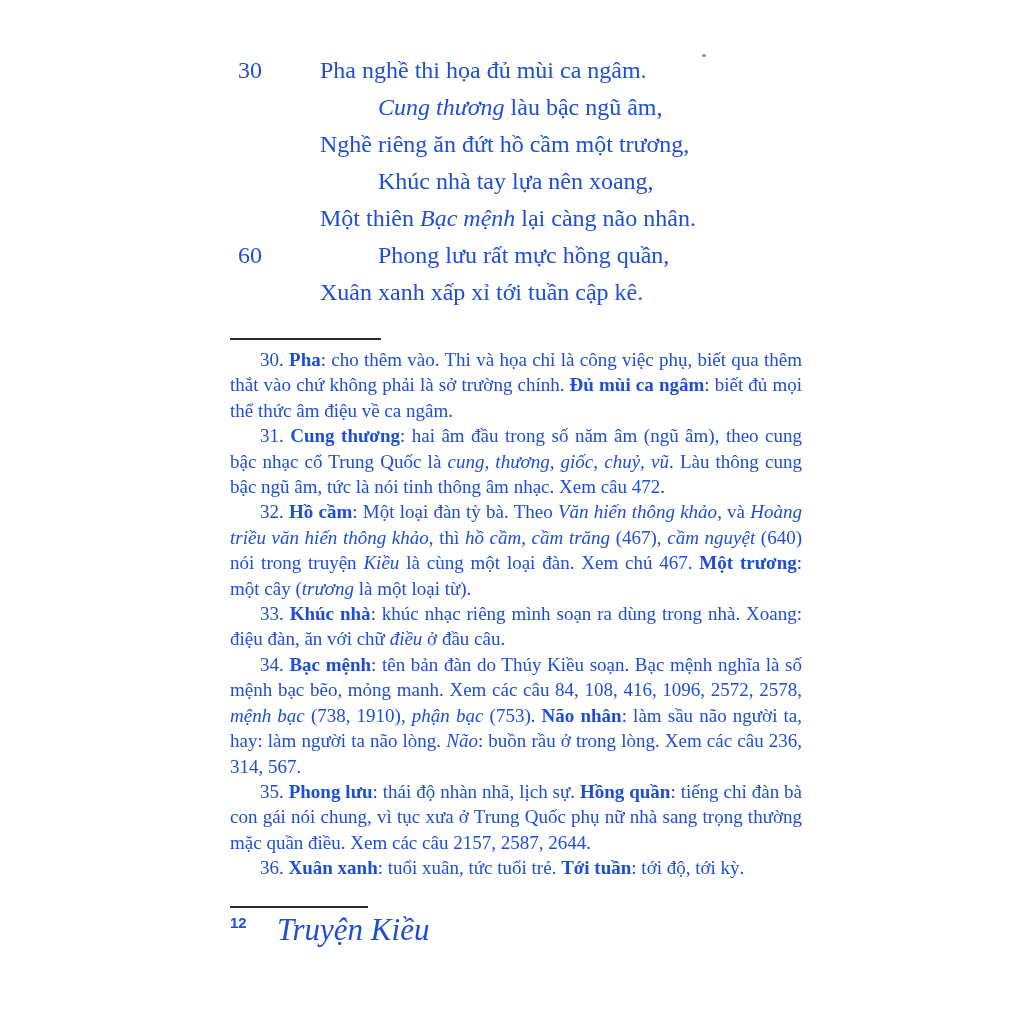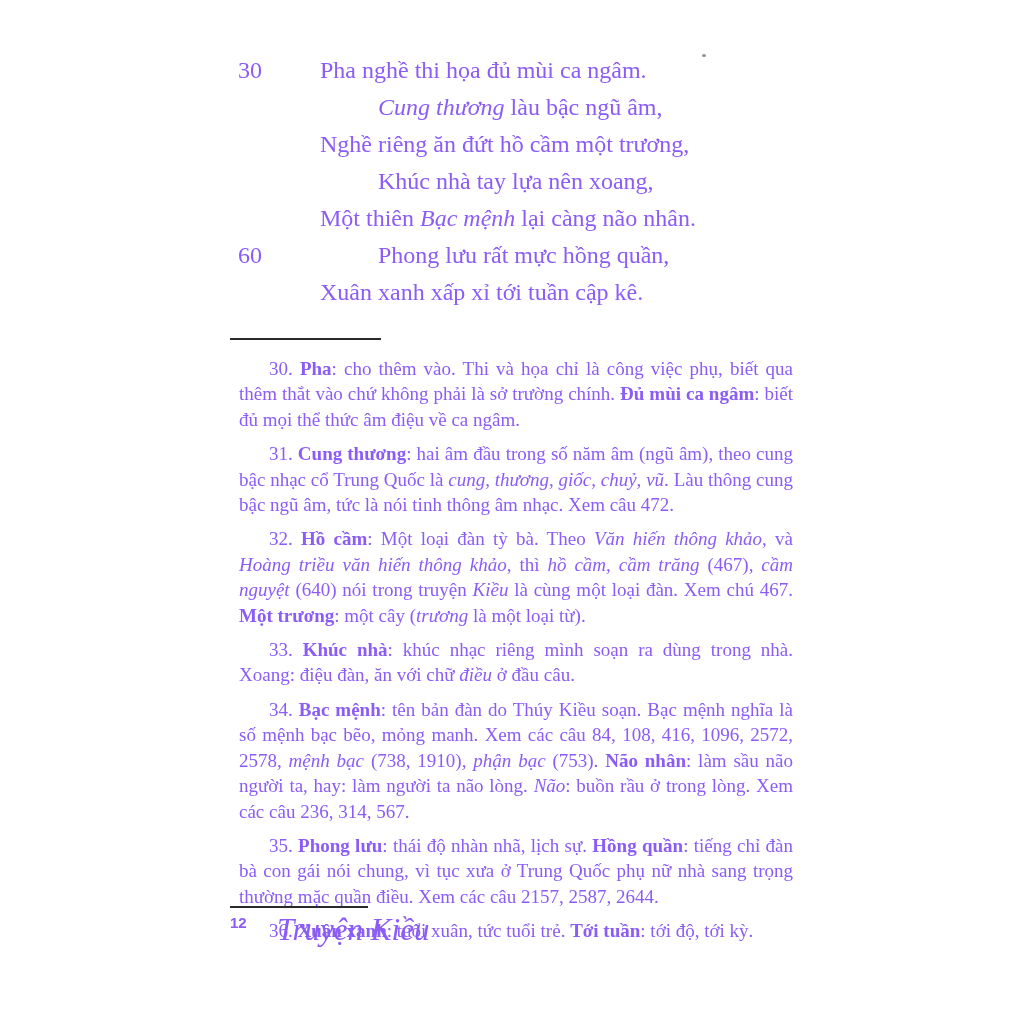--- a/index.html
+++ b/index.html
@@ -5,21 +5,21 @@
   html, body {
     margin: 0;
     padding: 0;
     background: #ffffff;
   }
   .page {
     position: relative;
     width: 1024px;
     height: 1024px;
     background: #ffffff;
-    color: #8b5cf6;
+    color: #1d4ed8;
     font-family: "Liberation Serif", "DejaVu Serif", serif;
     overflow: hidden;
   }
   .content {
     position: absolute;
     left: 230px;
     width: 572px;
   }
   
   .verse {
@@ -52,21 +52,21 @@
   .rule.top-rule    { top: 338px; width: 151px; }
   .rule.footer-rule { top: 906px; width: 138px; }
   
   .footnotes {
     top: 347px;
     font-size: 19px;
     line-height: 25.4px;
     text-align: justify;
   }
   .footnote {
-    margin: 9px;
+    margin: 0;
     text-indent: 30px;
   }
   
   .footer {
     top: 912px;
     height: 30px;
   }
   .pagenum {
     position: absolute;
     left: 0;

